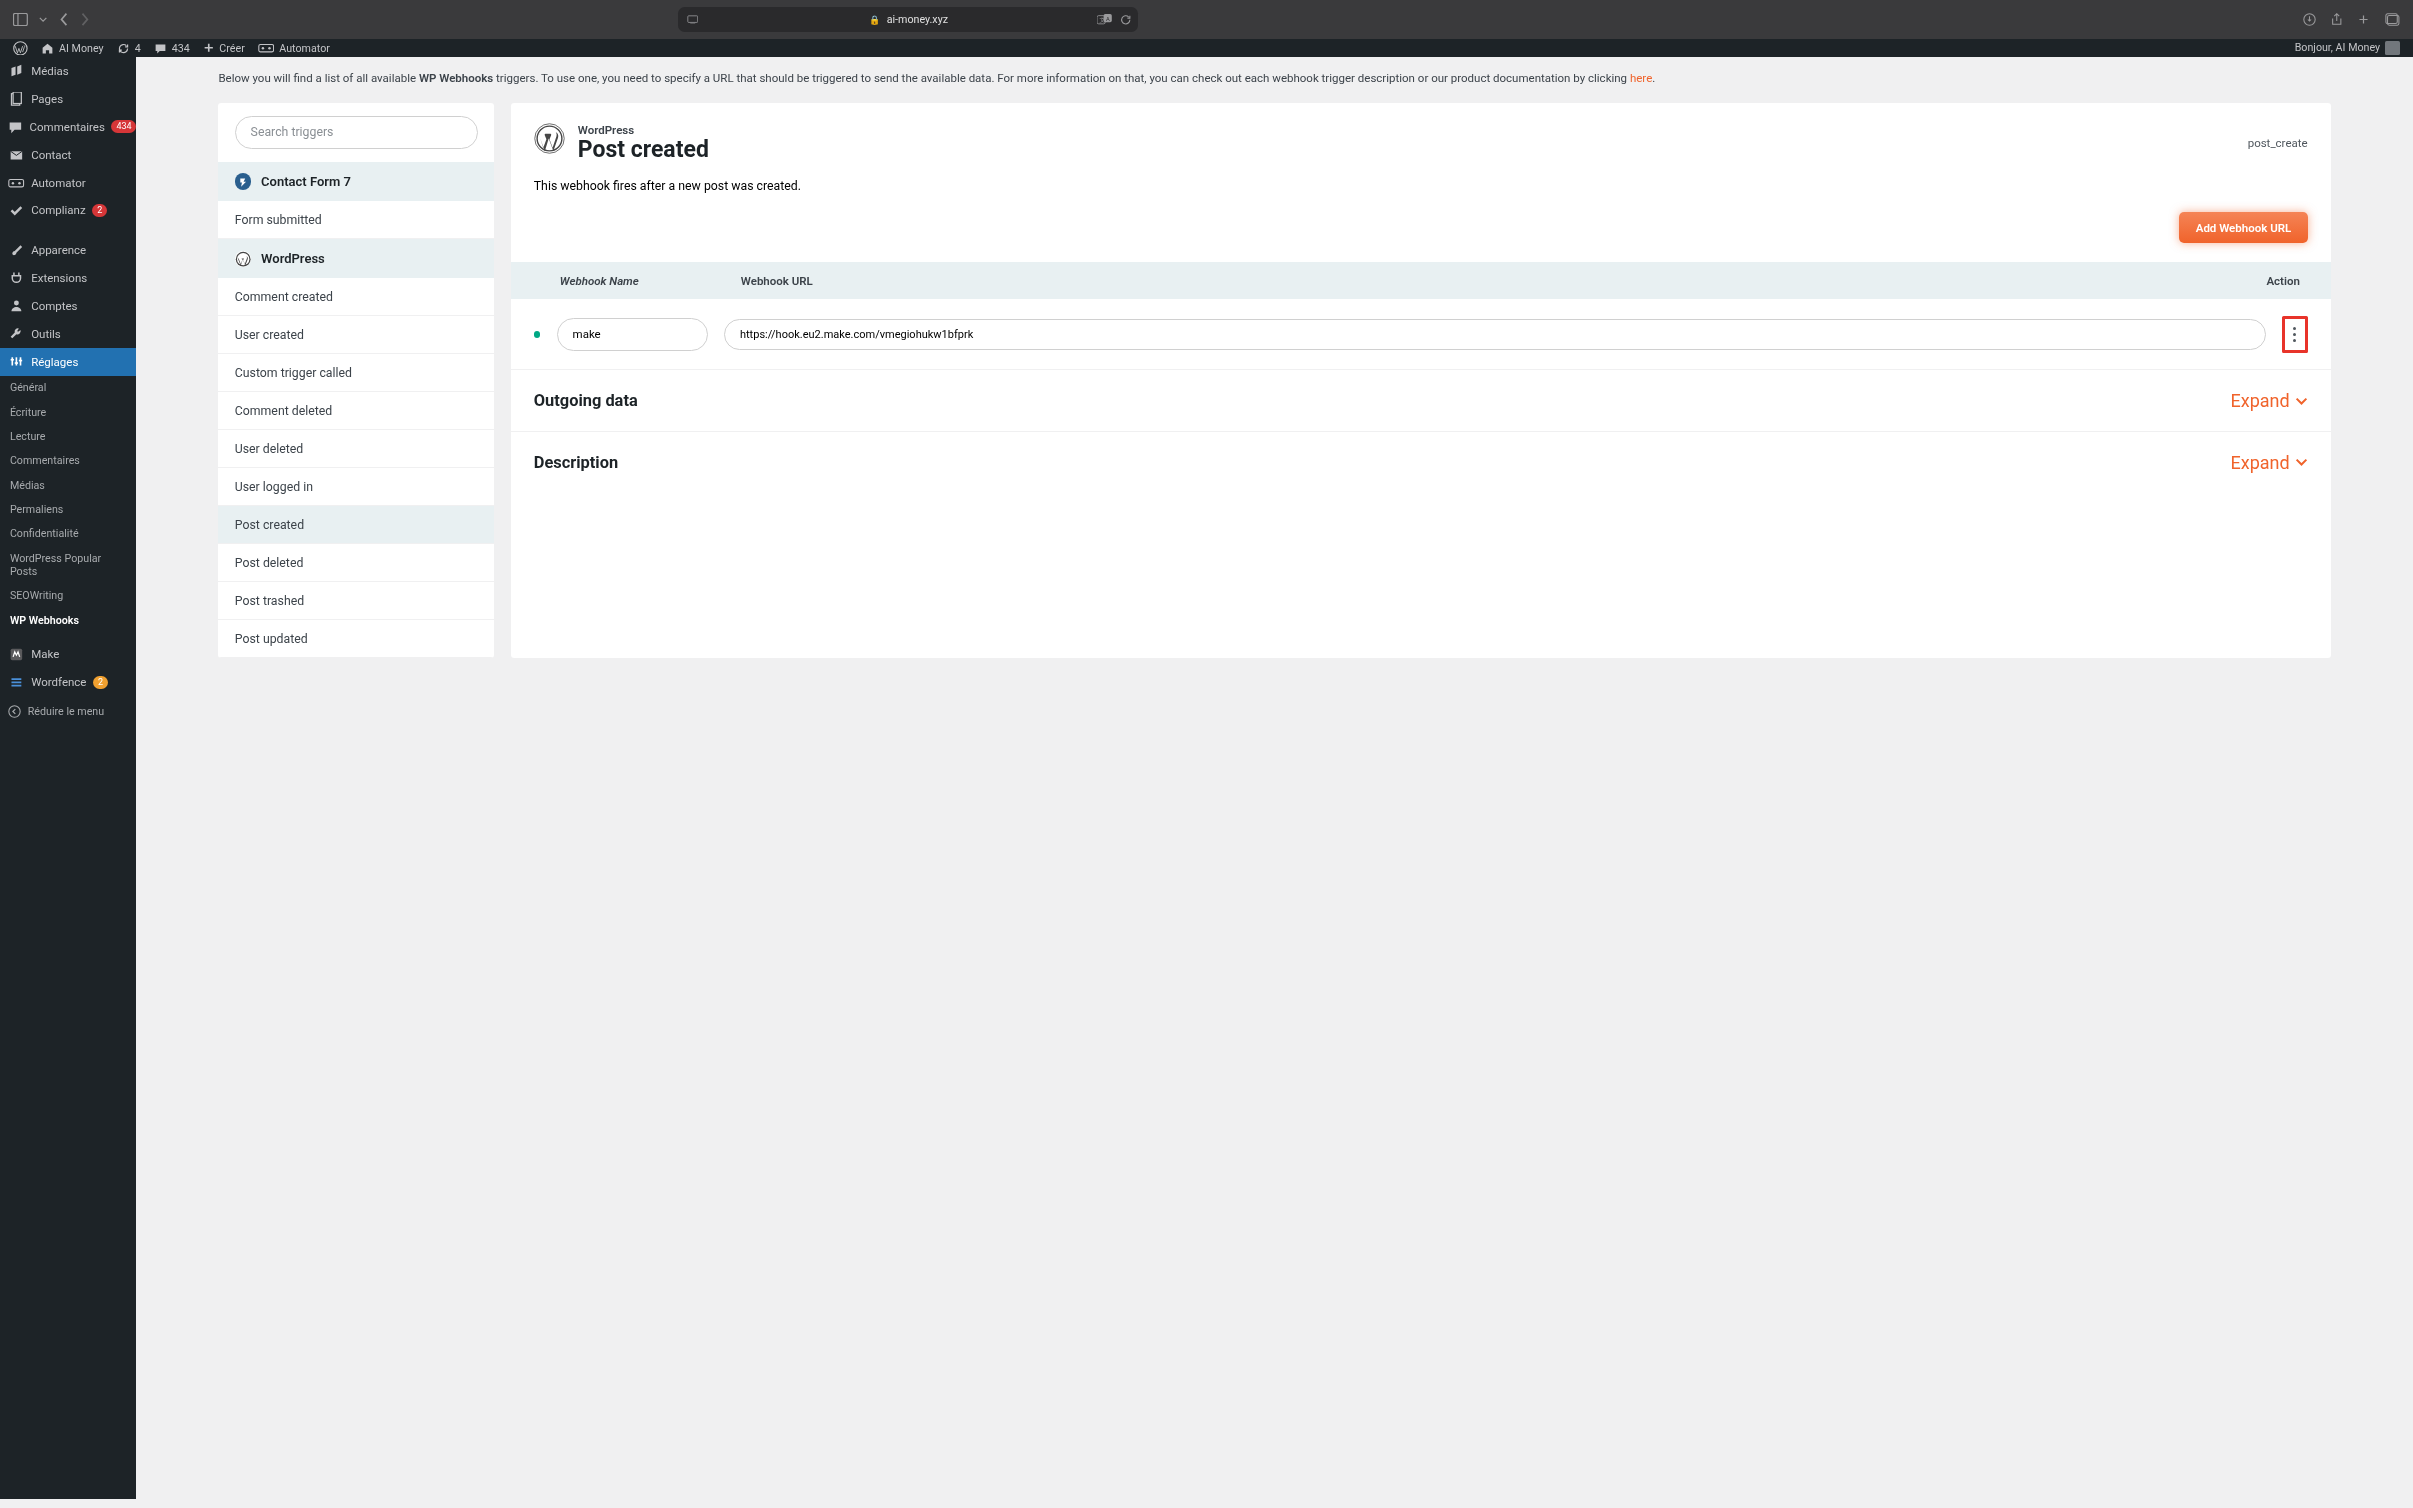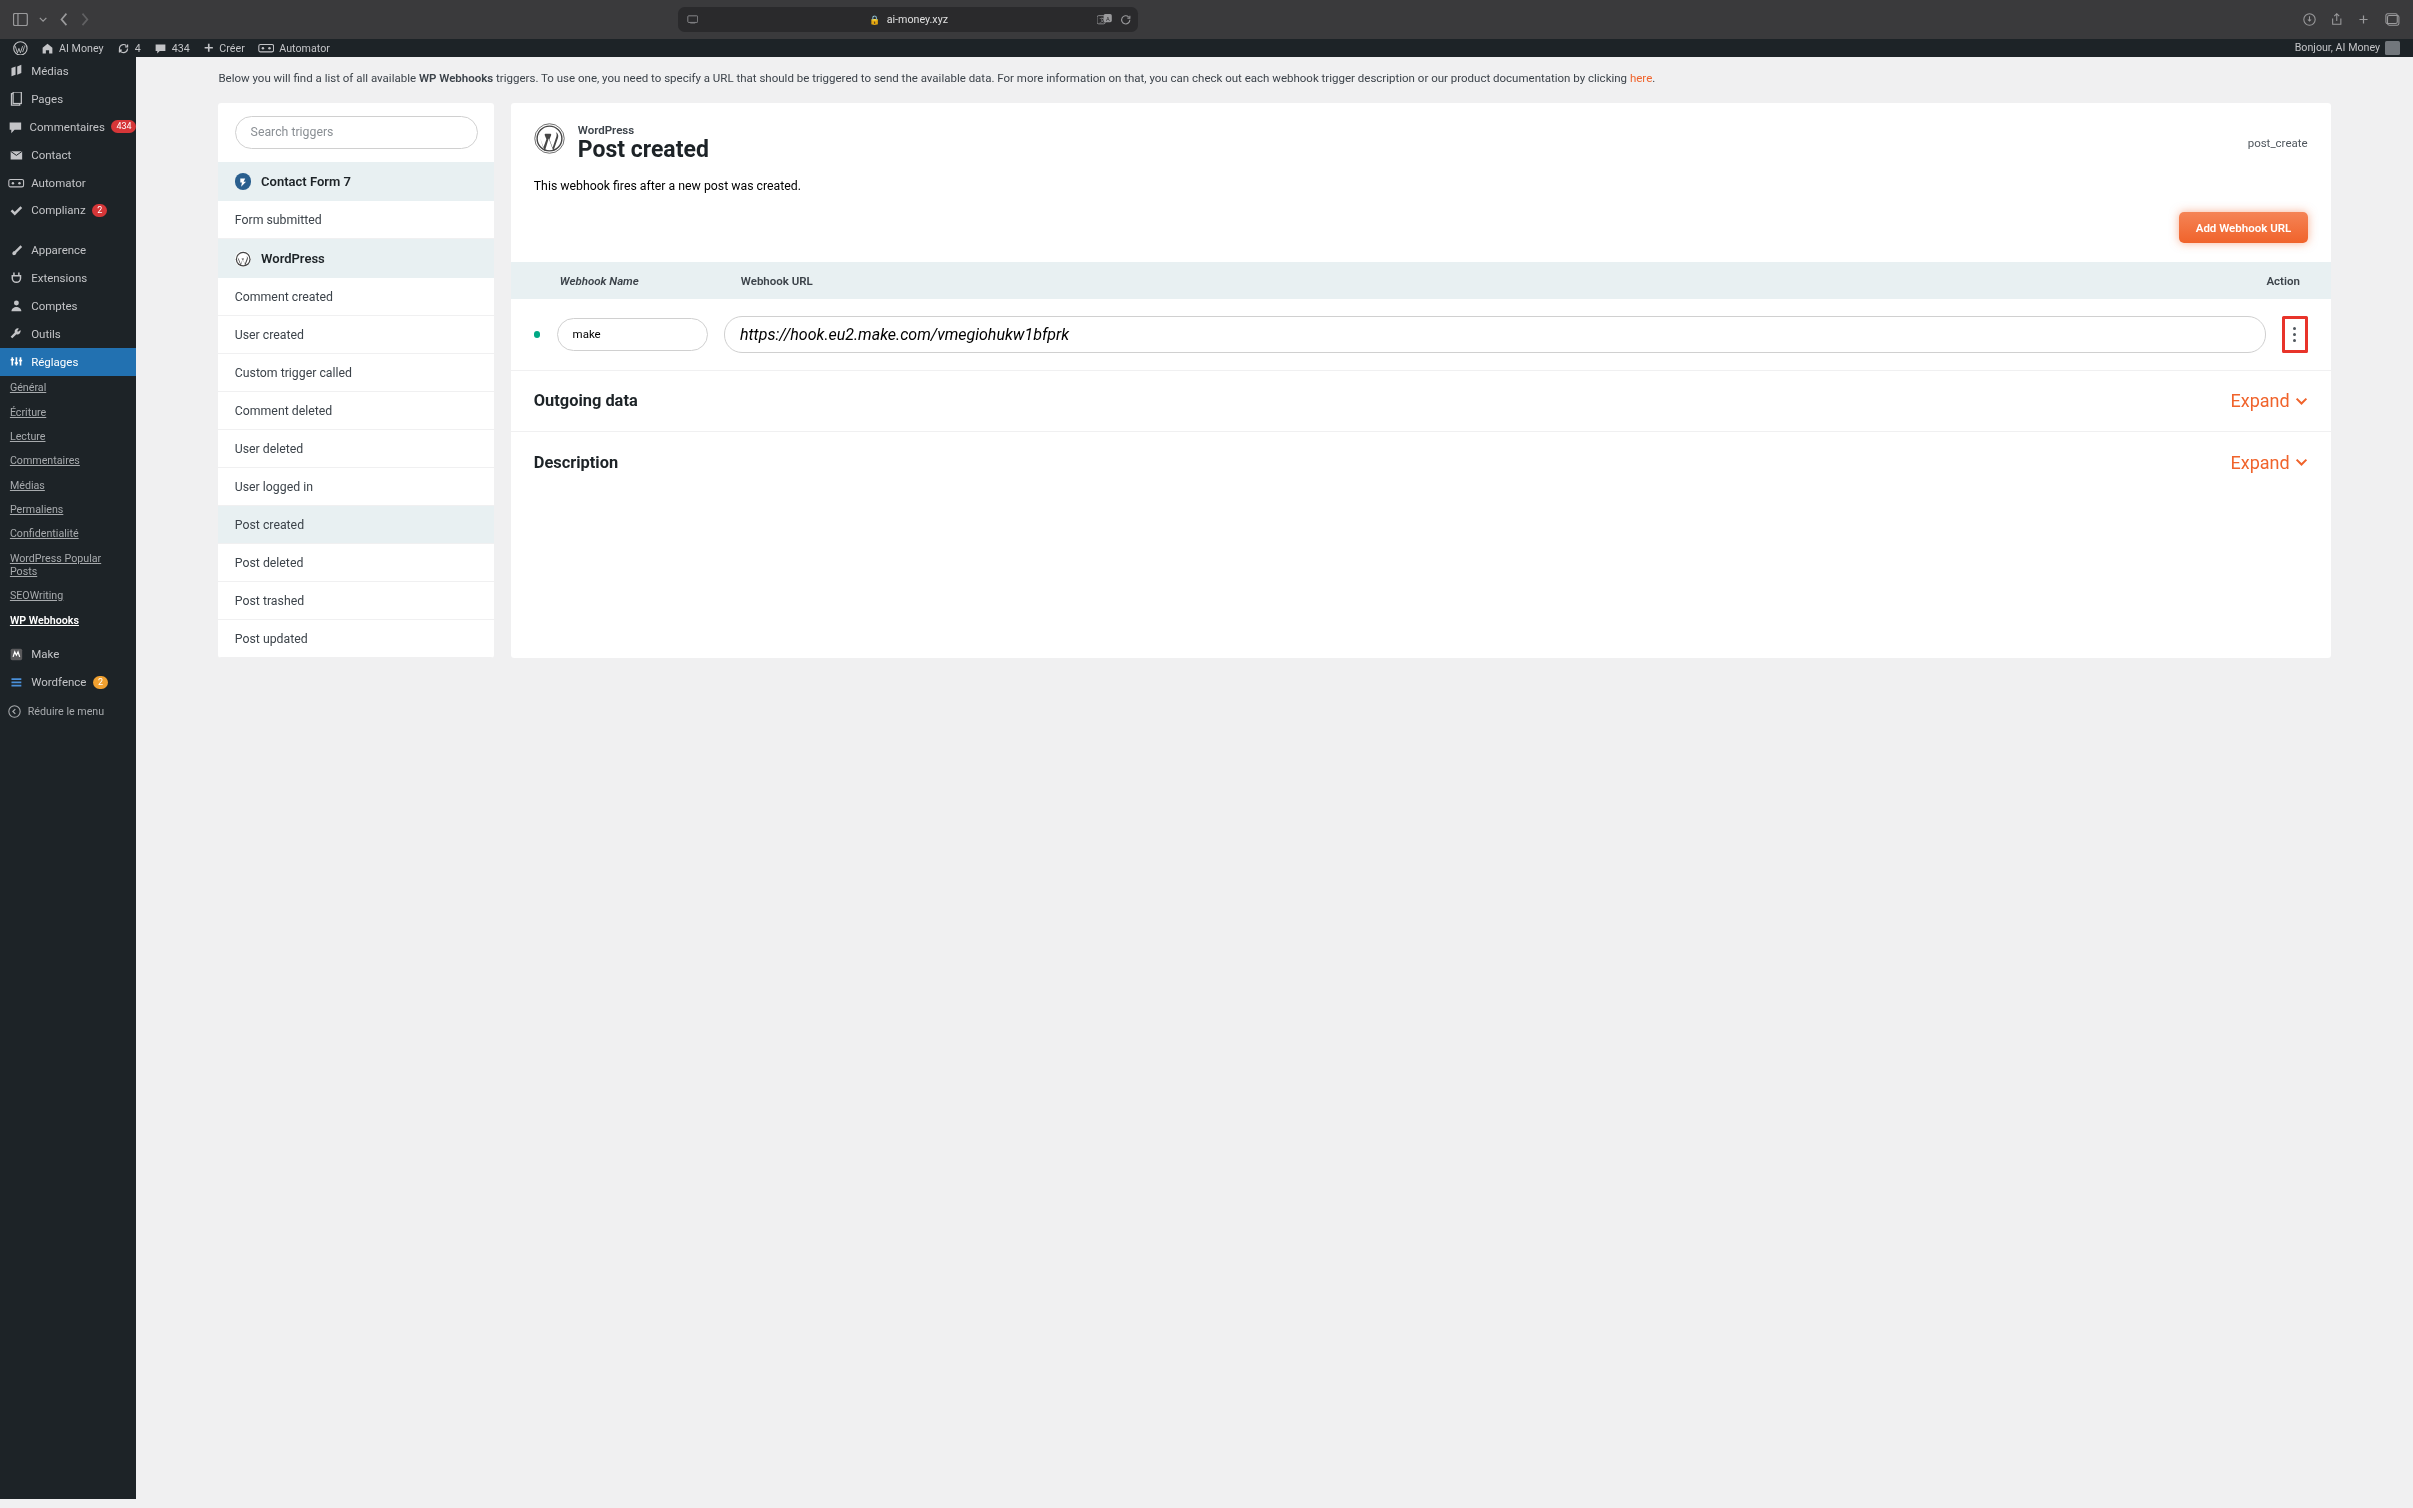--- a/index.html
+++ b/index.html
@@ -25,21 +25,21 @@
     .main-container { display: flex; min-height: calc(100vh - 66px); }
     
     
     .wp-sidebar { background: #1d2327; width: 136px; padding: 0; flex-shrink: 0; }
     .sidebar-item { display: flex; align-items: center; gap: 6.6px; padding: 6.6px 8.2px; color: #c3c4c7; font-size: 11.5px; cursor: pointer; position: relative; }
     .sidebar-item.active { background: #2271b1; color: #fff; }
     .sidebar-item.active::after { content: ''; position: absolute; right: -6.6px; top: 50%; transform: translateY(-50%); border: 6.6px solid transparent; border-right-color: #f0f0f1; }
     .sidebar-icon { width: 16.4px; display: flex; justify-content: center; font-size: 13px; }
     .sidebar-badge { background: #d63638; color: #fff; border-radius: 8.2px; padding: 0 4.9px; font-size: 9px; line-height: 13px; }
     .sidebar-badge.orange { background: #f0a030; }
-    .sidebar-sub { padding: 5.7px 9.9px; color: #a7aaad; font-size: 10.7px; cursor: pointer; text-decoration: underline; }
+    .sidebar-sub { padding: 5.7px 9.9px; color: #a7aaad; font-size: 10.7px; cursor: pointer; }
     .sidebar-sub.active { color: #fff; font-weight: 600; }
     .sidebar-collapse { display: flex; align-items: center; gap: 6.6px; padding: 8.2px; color: #a7aaad; font-size: 10.7px; cursor: pointer; }
     
     
     .content { flex: 1; padding: 0 16.4px 33px 16.4px; }
     .intro-text { font-size: 11.5px; color: #3c434a; line-height: 1.6; padding: 11.5px 66px 16.4px 66px; }
     .intro-text a { color: #f0632b; text-decoration: none; }
     .intro-text strong { font-weight: 600; }
     
     .panels { display: flex; gap: 16.4px; padding: 0 66px; }
@@ -69,21 +69,21 @@
     .add-url-btn { background: linear-gradient(180deg, #f58456, #f0632b); color: #fff; border: none; border-radius: 4.9px; padding: 8.2px 16.4px; font-size: 11.5px; font-weight: 600; cursor: pointer; box-shadow: 0 0 9.9px rgba(240,99,43,0.5); }
     
     .webhook-table-header { background: #e8f0f2; padding: 11.5px 23px; display: flex; font-size: 11.5px; font-weight: 600; color: #3c434a; }
     .webhook-table-header .col-name { flex: 0 0 181px; font-style: italic; }
     .webhook-table-header .col-url { flex: 1; }
     .webhook-table-header .col-action { flex: 0 0 49px; text-align: center; }
     
     .webhook-row { padding: 16.4px 23px; display: flex; align-items: center; gap: 16.4px; border-bottom: 0.8px solid #f0f0f1; }
     .status-dot { width: 6.6px; height: 6.6px; border-radius: 50%; background: #00a884; flex-shrink: 0; }
     .webhook-name-input { border: 0.8px solid #d0d0d0; border-radius: 18px; padding: 8.2px 14.8px; font-size: 11.5px; width: 151px; }
-    .webhook-url-input { border: 0.8px solid #d0d0d0; border-radius: 18px; padding: 8.2px 14.8px; font-size: 16px; flex: 1; min-width: 0; white-space: nowrap; overflow: hidden; text-overflow: ellipsis; font-style: italic; }
+    .webhook-url-input { border: 0.8px solid #d0d0d0; border-radius: 18px; padding: 8.2px 14.8px; font-size: 11px; flex: 1; min-width: 0; white-space: nowrap; overflow: hidden; text-overflow: ellipsis; }
     .action-btn-wrap { border: 3.3px solid #e8342a; padding: 8.2px 3.3px; border-radius: 1.6px; }
     .action-dots { display: flex; flex-direction: column; gap: 2.5px; align-items: center; cursor: pointer; padding: 0 4.9px; }
     .action-dots span { width: 3.3px; height: 3.3px; border-radius: 50%; background: #50575e; }
     
     .expand-section { padding: 19.7px 23px; display: flex; justify-content: space-between; align-items: center; border-bottom: 0.8px solid #f0f0f1; }
     .expand-section:last-child { border-bottom: none; }
     .expand-title { font-size: 16.4px; font-weight: 700; color: #1d2327; }
     .expand-link { color: #f0632b; font-size: 18px; font-weight: 400; display: flex; align-items: center; gap: 4.9px; cursor: pointer; margin-left: 21px; }
     
     svg { display: block; }

